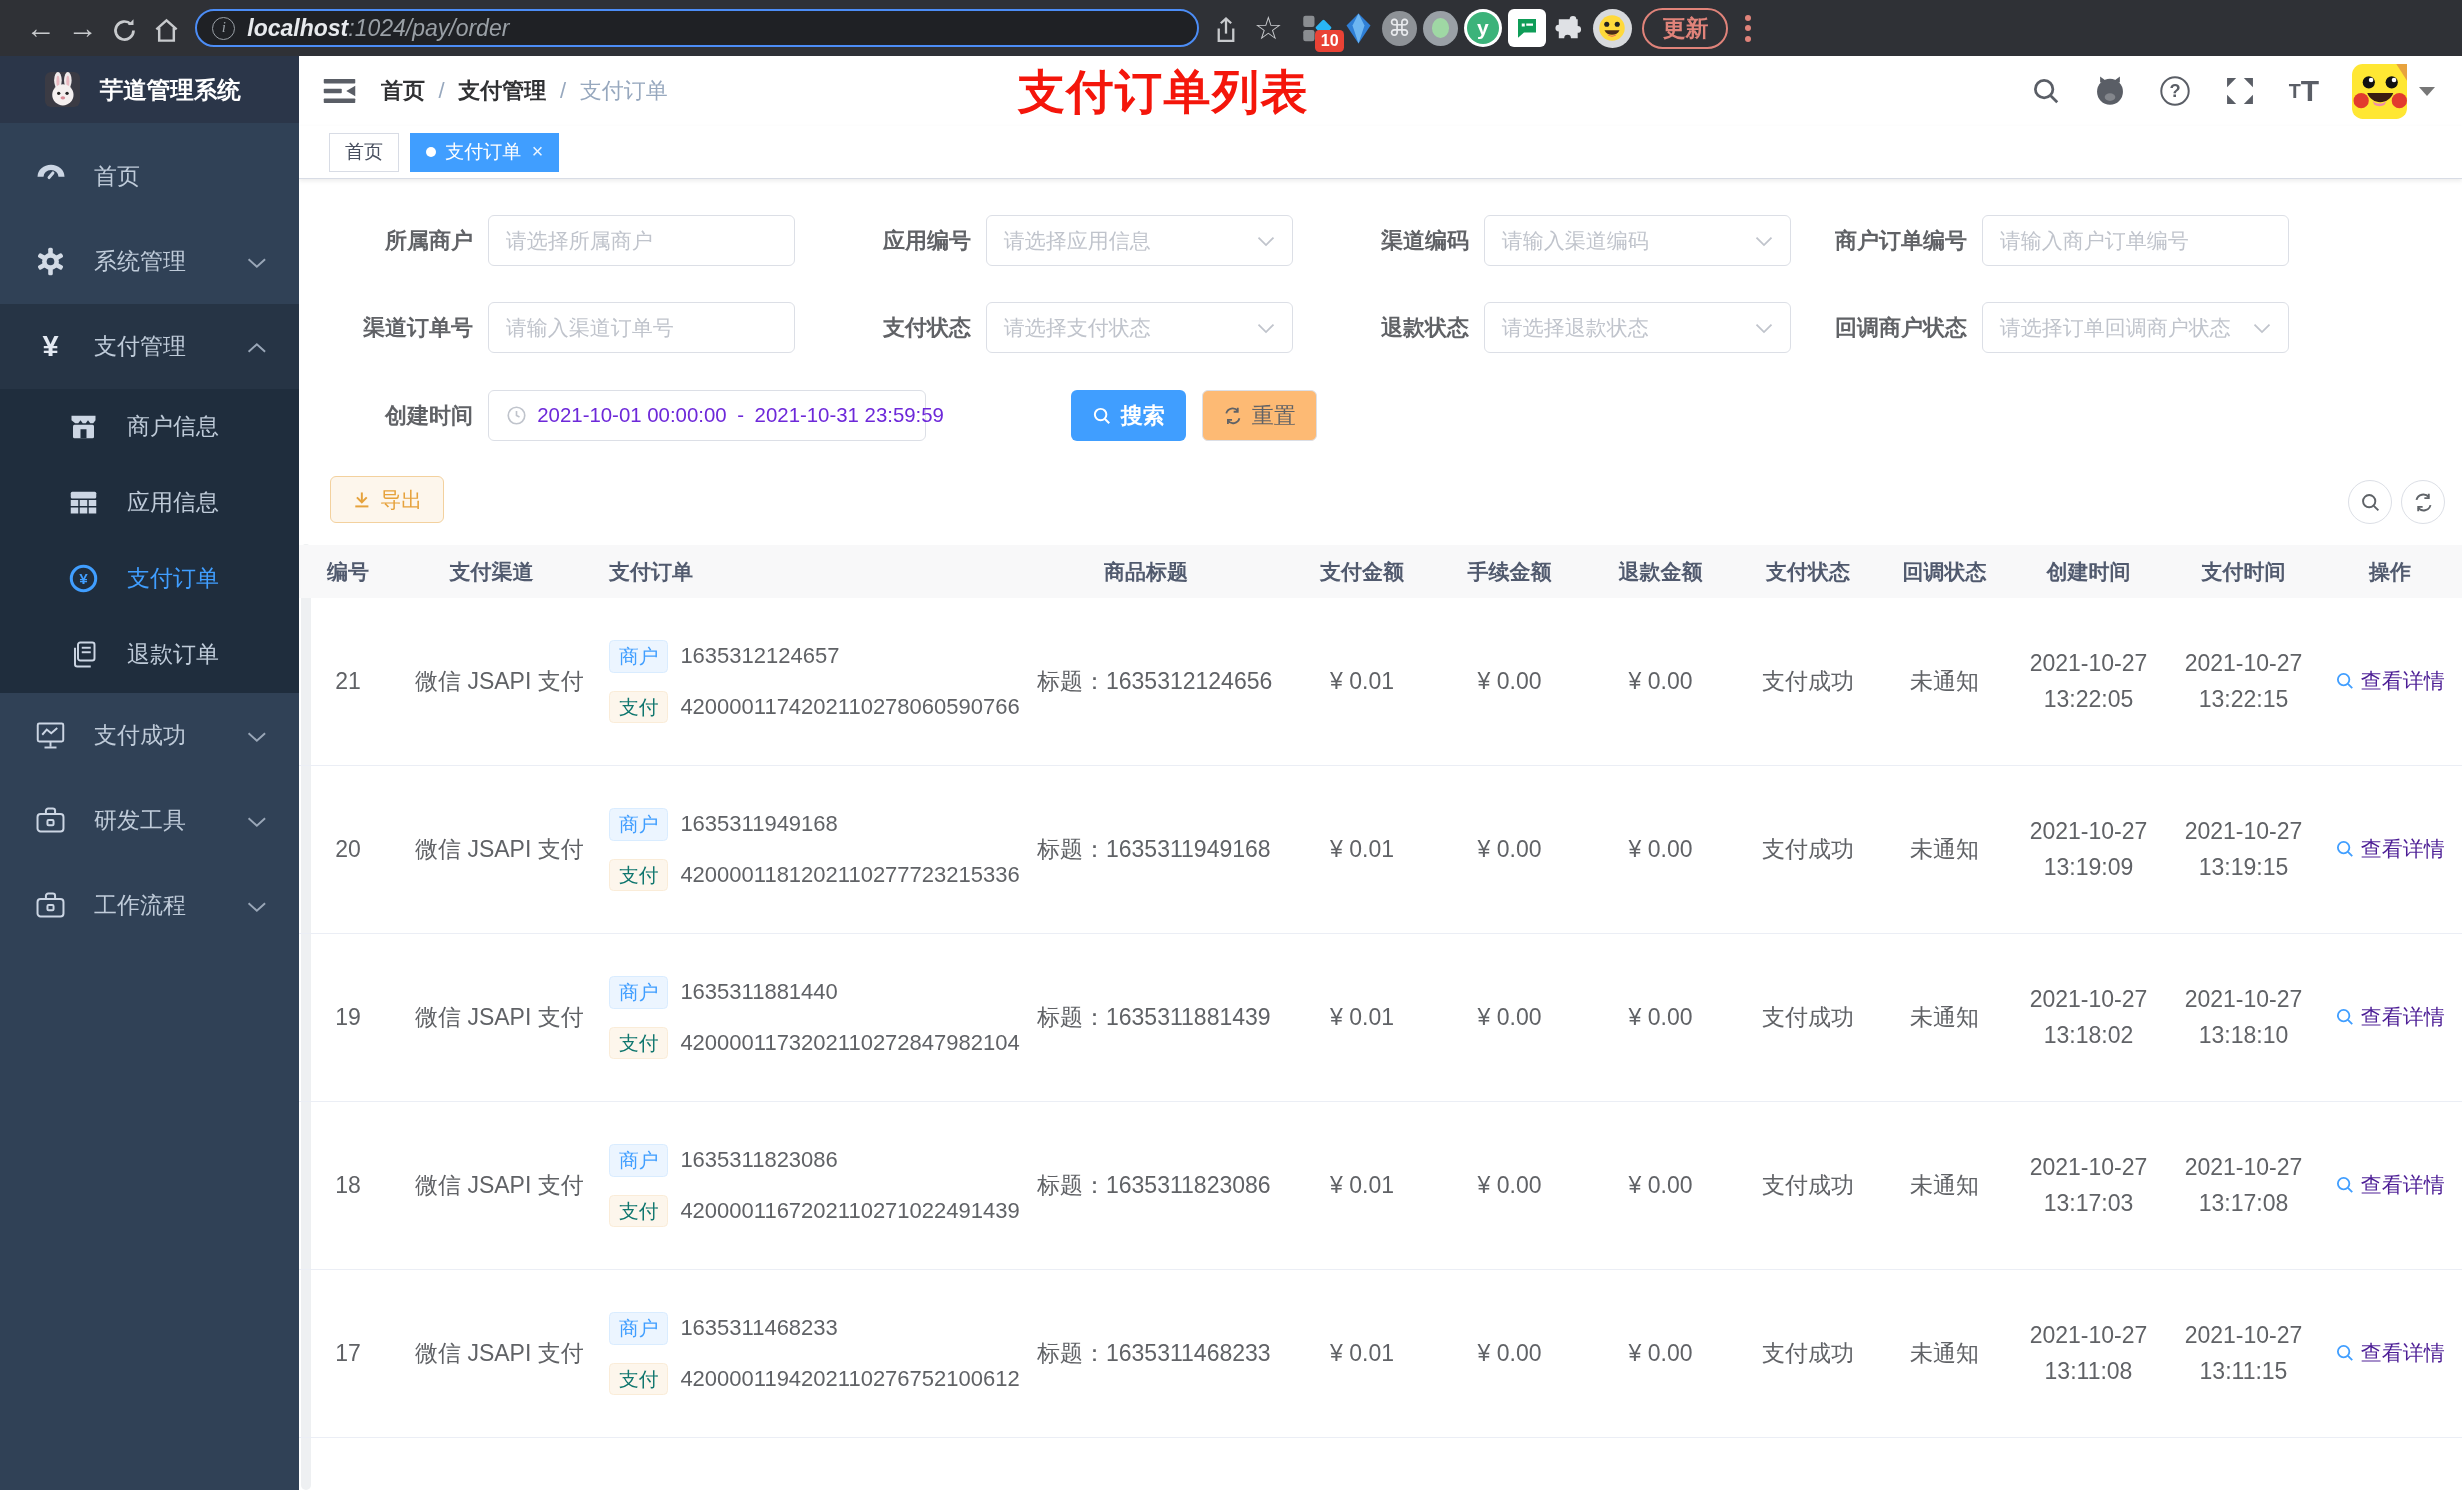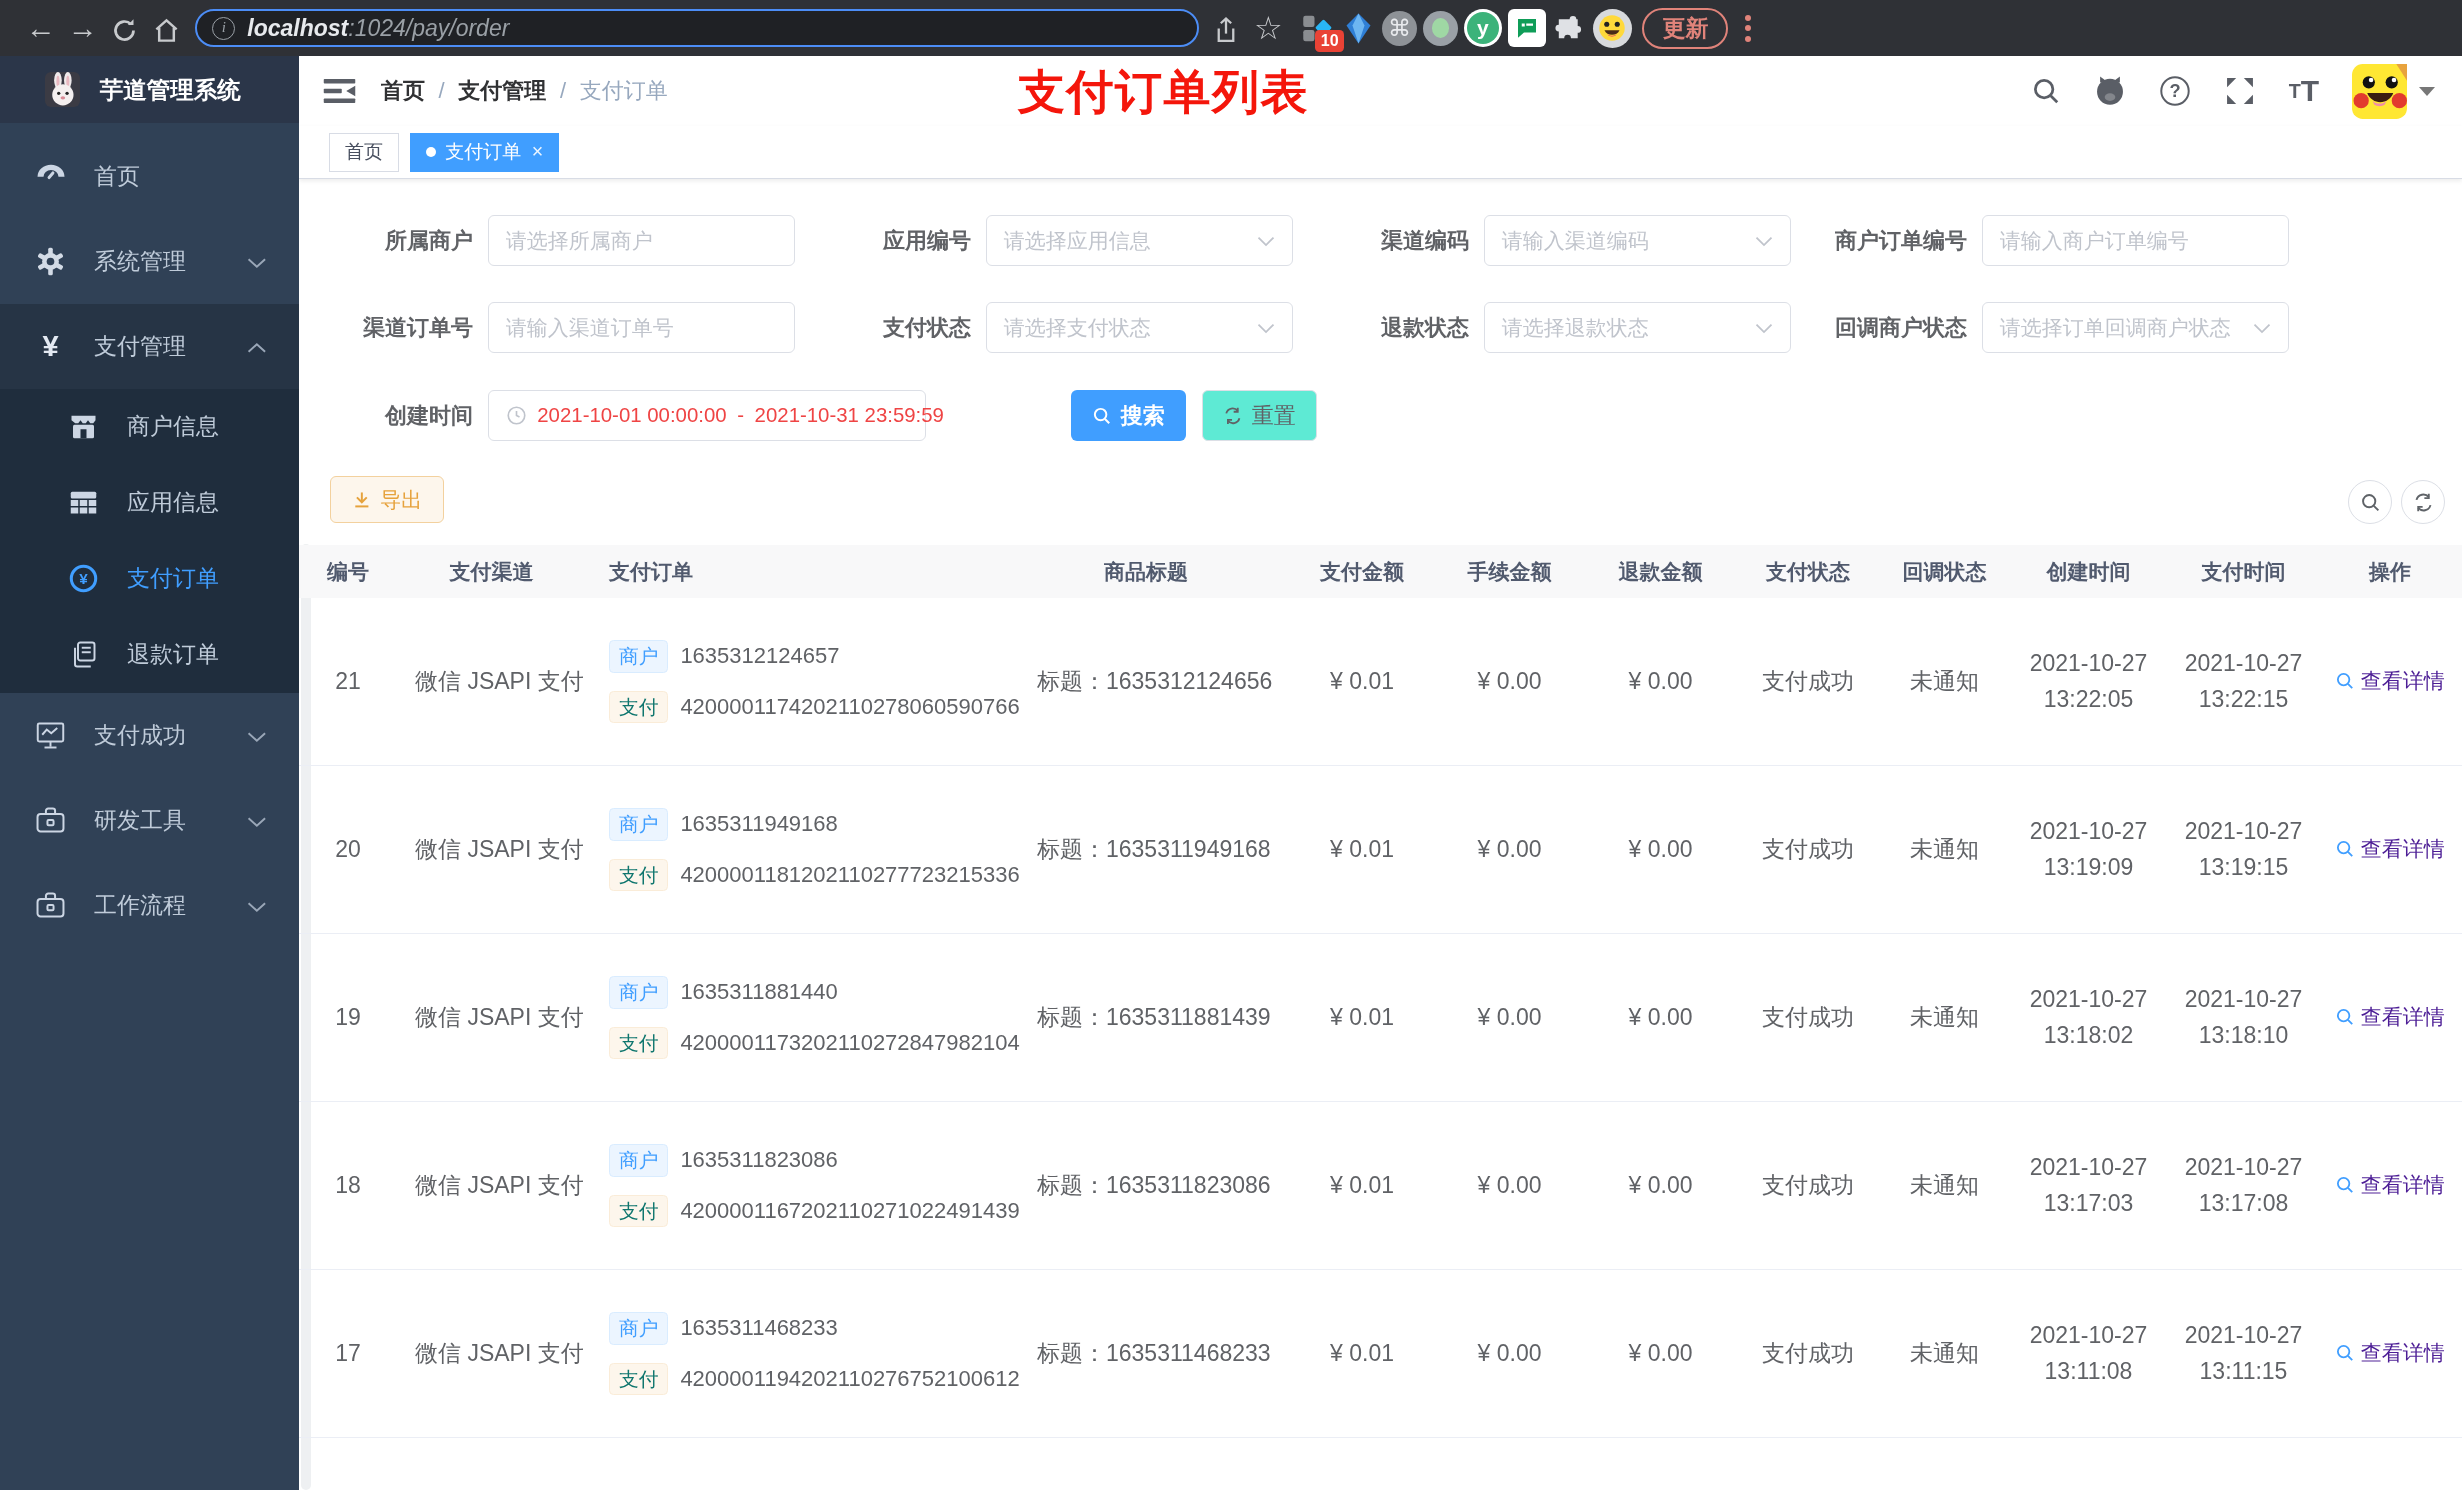--- a/index.html
+++ b/index.html
@@ -77,25 +77,25 @@
   
   .field { position:absolute; display:flex; align-items:center; height:51px; }
   .flabel { font-size:22px; font-weight:600; color:#606266; text-align:right; flex:0 0 auto; padding-right:15px; }
   .ibox { height:51px; border:1.5px solid #dcdfe6; border-radius:6px; background:#fff; display:flex;
           align-items:center; padding:0 16.7px; font-size:21px; color:#c0c4cc; gap:10.6px; }
   .ibox input { border:none; outline:none; width:100%; font-size:21px; color:#606266; background:transparent;
                 font-family:inherit; }
   .ibox input::placeholder { color:#c0c4cc; }
   .ibox .chev-d { margin-left:auto; color:#c0c4cc; flex:0 0 auto; }
   .datebox { justify-content:space-between; color:#606266; font-size:20.4px; }
-  .datebox .dtxt { color:#ef4444; white-space:nowrap; }
+  .datebox .dtxt { color:#6d28d9; white-space:nowrap; }
   .btn { height:51px; border-radius:6px; display:inline-flex; align-items:center; justify-content:center;
          gap:9px; font-size:22px; cursor:pointer; border:1.5px solid transparent; }
   .btn-primary { background:#409eff; color:#fff;font-weight:bold; }
-  .btn-plain { background:#5eead4; border-color:#dcdfe6; color:#606266; }
+  .btn-plain { background:#fdba74; border-color:#dcdfe6; color:#606266; }
   .btn-warn { background:#fdf6ec; border-color:#f3d19e; color:#e6a23c; height:47px; font-size:21px; }
   .round-btn { position:absolute; width:44px; height:44px; border:1.5px solid #dcdfe6; border-radius:50%;
                background:#fff; color:#5f6368; display:flex; align-items:center; justify-content:center; cursor:pointer; }
 
   
   .gutter { position:absolute; left:1.5px; top:365px; bottom:0; width:10.6px; background:#eef0f2; border-radius:5.3px; }
   .table { position:absolute; left:0; right:0; top:366px; bottom:auto; overflow:hidden; }
   .tr { display:grid; grid-template-columns:98px 189px 416px 288px 144px 151px 151px 144px 129px 159px 151px 142px;
         align-items:center; }
   .thead { height:53px; background:#f8f8f9; color:#515a6e; font-weight:700; font-size:21px; }

